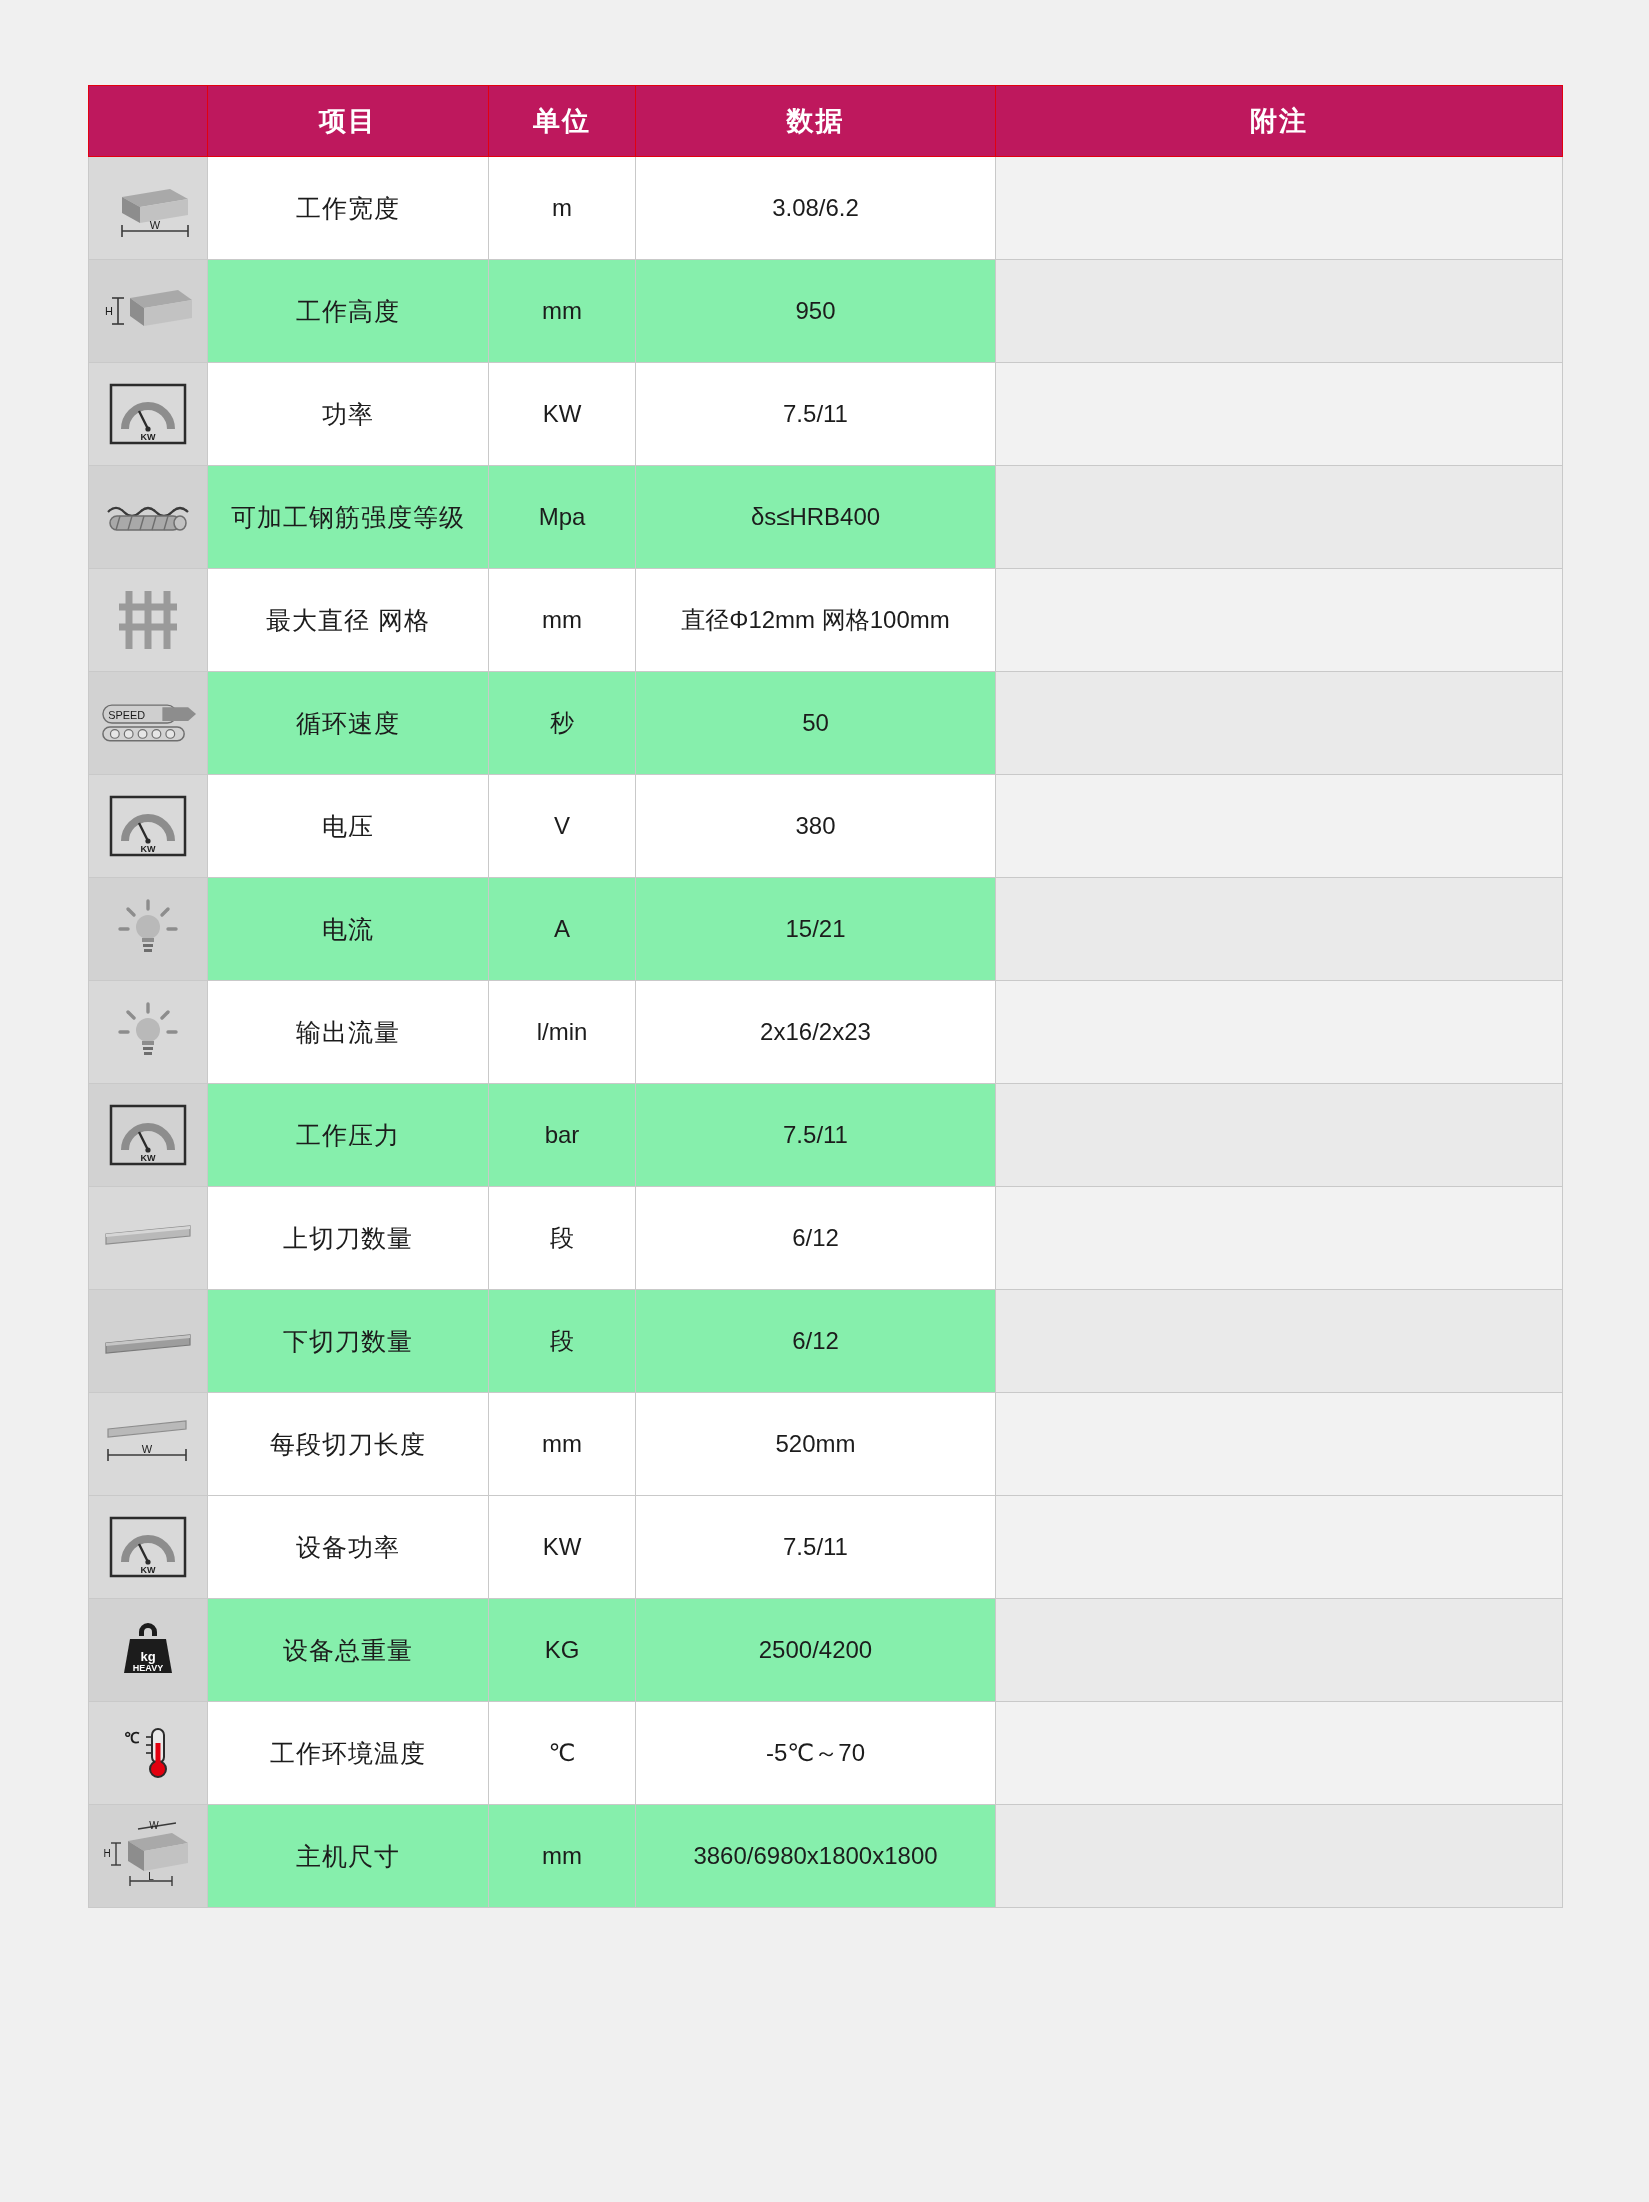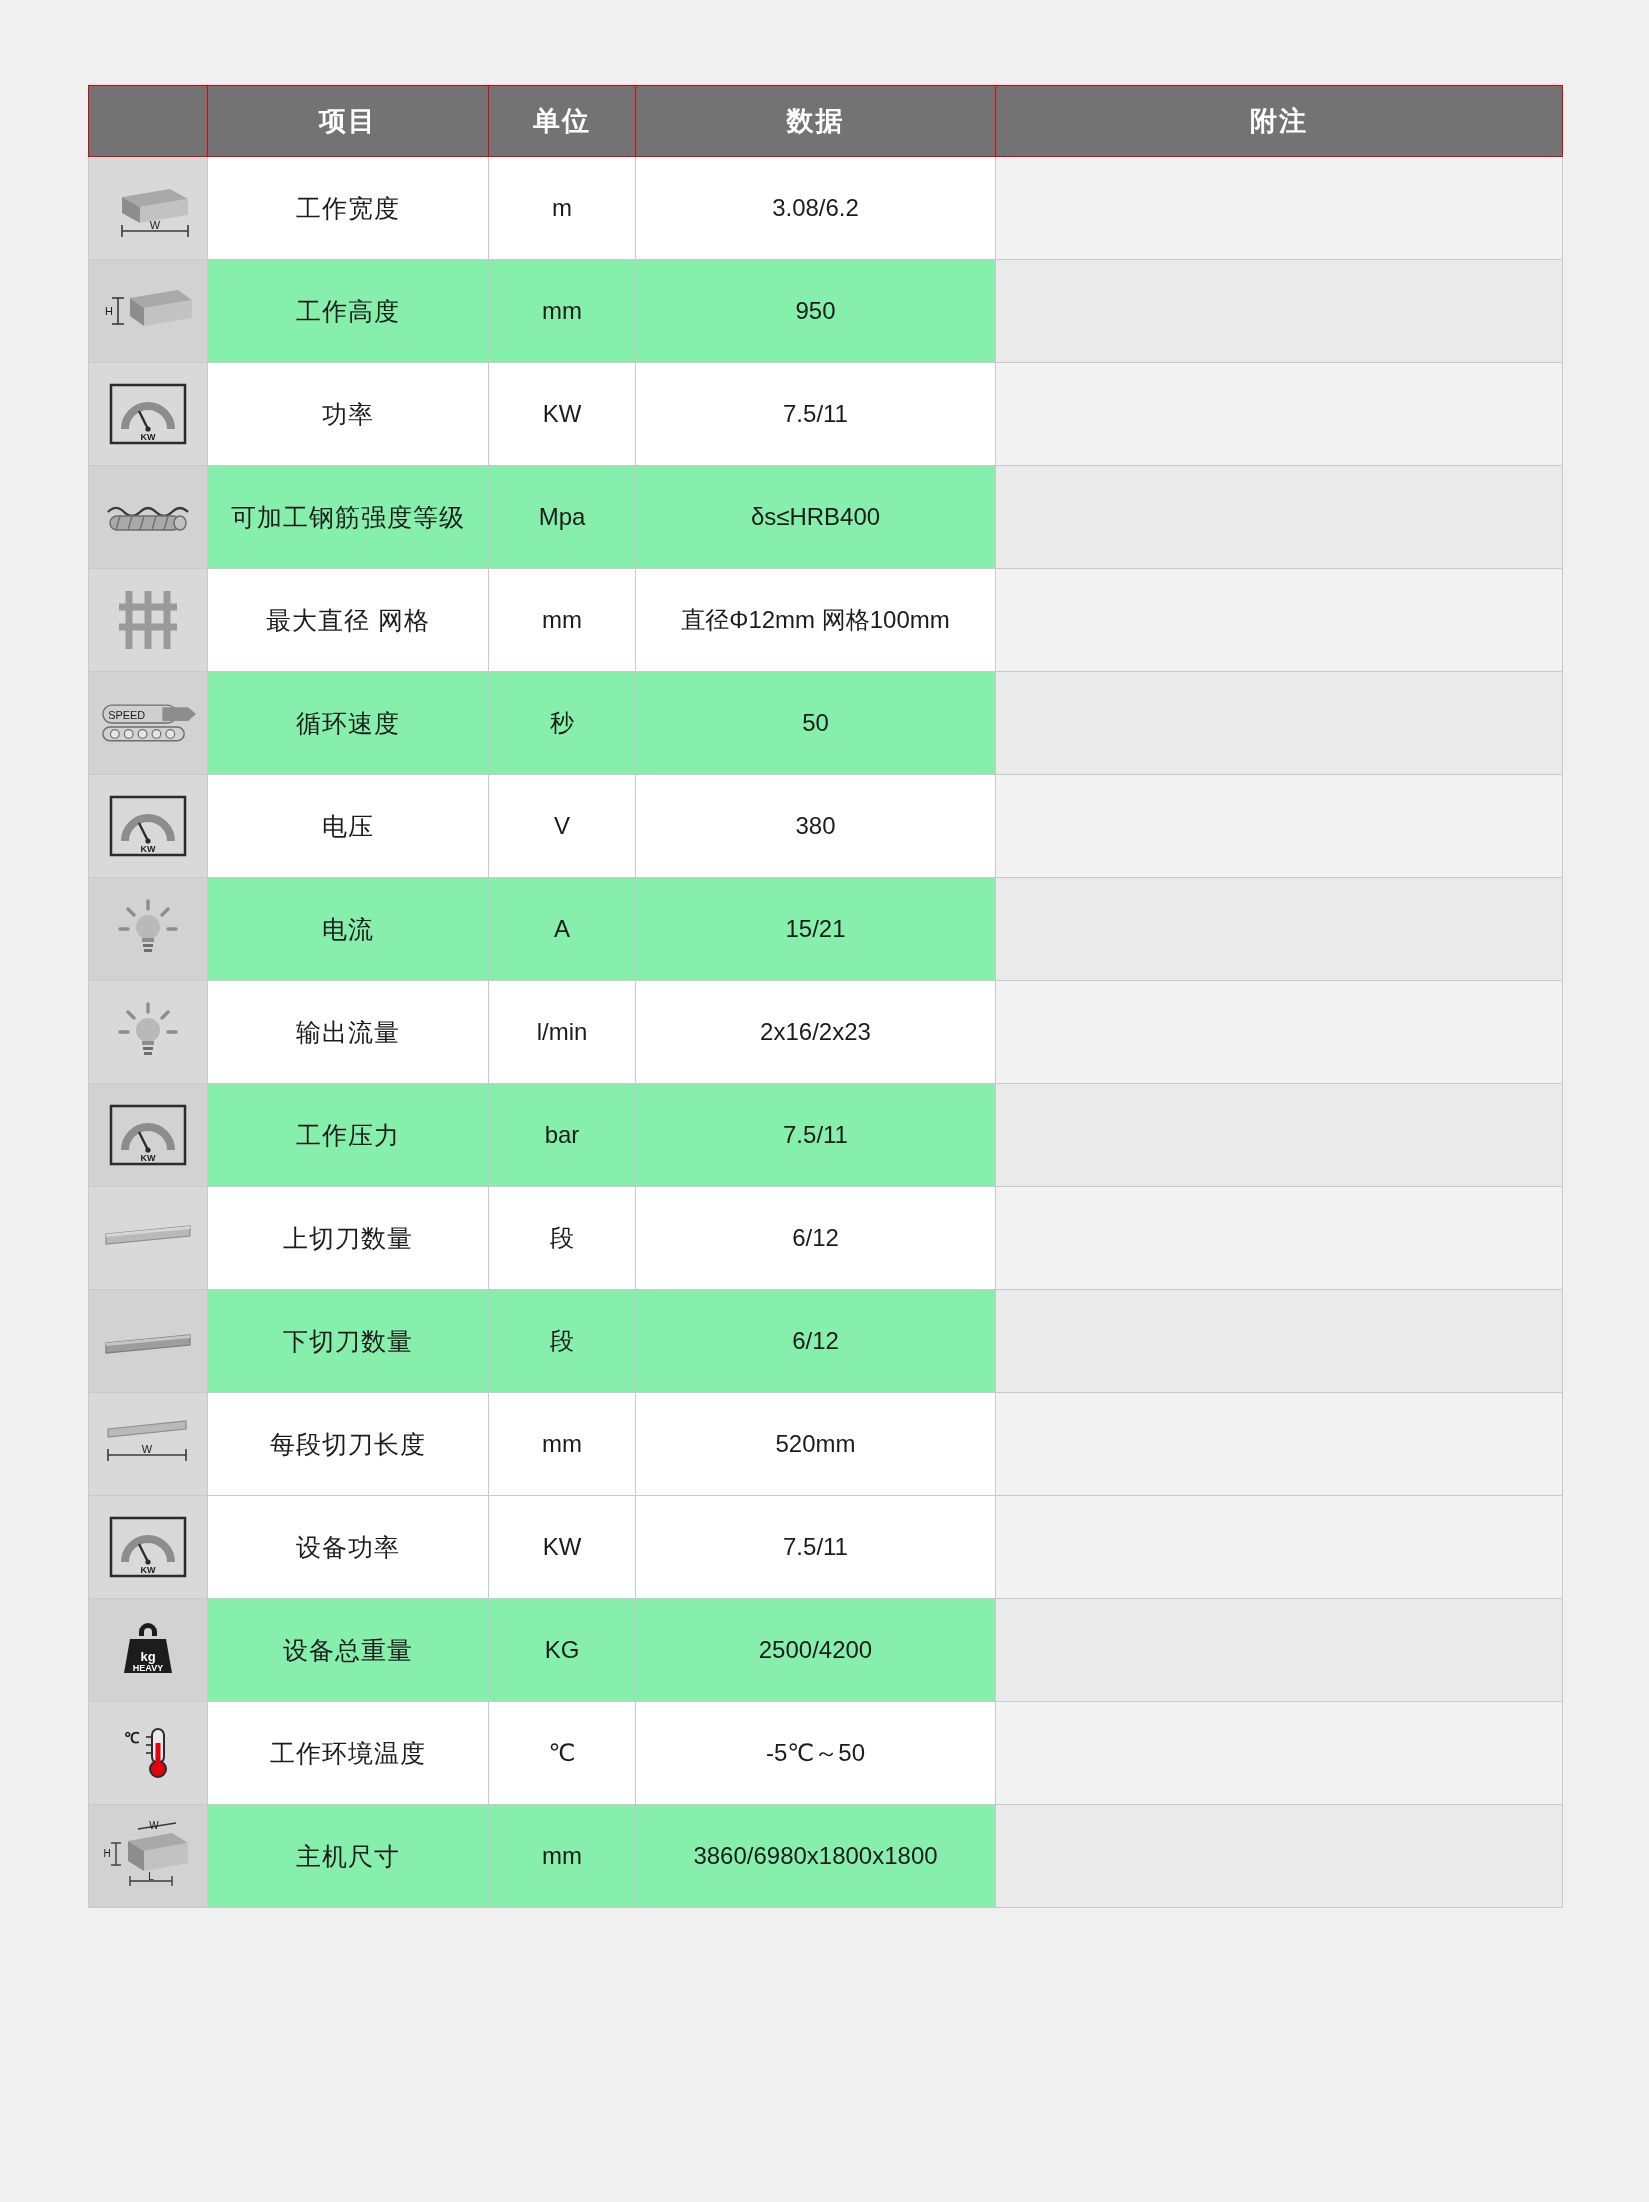--- a/index.html
+++ b/index.html
@@ -27,21 +27,21 @@
     width: 1475px;
     table-layout: fixed;
   }
   table.spec col.c-icon  { width: 119px; }
   table.spec col.c-item  { width: 281px; }
   table.spec col.c-unit  { width: 147px; }
   table.spec col.c-data  { width: 360px; }
   table.spec col.c-note  { width: 567px; }
 
   thead th {
-    background: #737373;
+    background: #be185d;
     color: #ffffff;
     font-size: 27px;
     font-weight: bold;
     height: 68px;
     border: 1px solid #e3000f;
     letter-spacing: 2px;
   }
   thead th.head-icon {
     border-right: 1px solid #e3000f;
   }
@@ -399,21 +399,21 @@
       <g stroke="#2b2b2b" stroke-width="1.6">
         <line x1="30" y1="16" x2="35" y2="16"></line>
         <line x1="30" y1="24" x2="35" y2="24"></line>
         <line x1="30" y1="32" x2="35" y2="32"></line>
       </g>
     </svg>
             </div>
           </td>
           <td class="cell-item">工作环境温度</td>
           <td class="cell-unit">℃</td>
-          <td class="cell-data">-5℃～50</td>
+          <td class="cell-data">-5℃～70</td>
           <td class="cell-note"></td>
         </tr>
         <tr class="alt">
           <td class="cell-icon">
             <div class="icon-wrap">
     <svg width="100" height="74" viewBox="0 0 100 74">
       <polygon points="30,22 74,14 90,24 46,32" fill="#a9a9a9"></polygon>
       <polygon points="30,22 46,32 46,52 30,42" fill="#8d8d8d"></polygon>
       <polygon points="46,32 90,24 90,44 46,52" fill="#c2c2c2"></polygon>
       <g stroke="#3a3a3a" stroke-width="1.4" fill="none">

